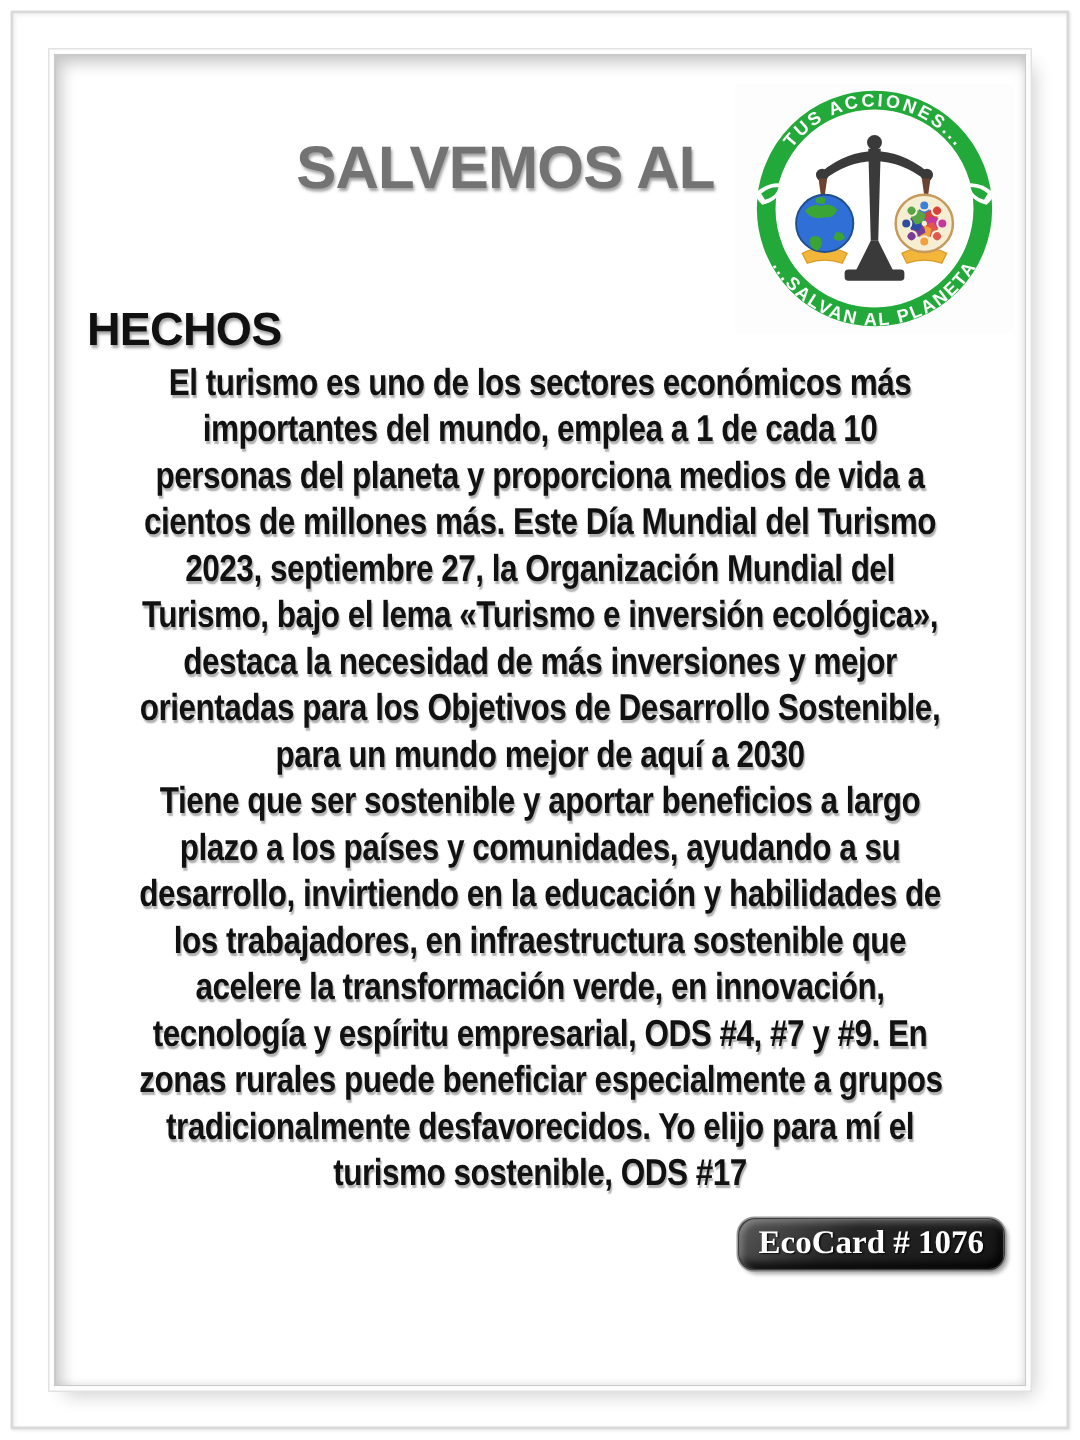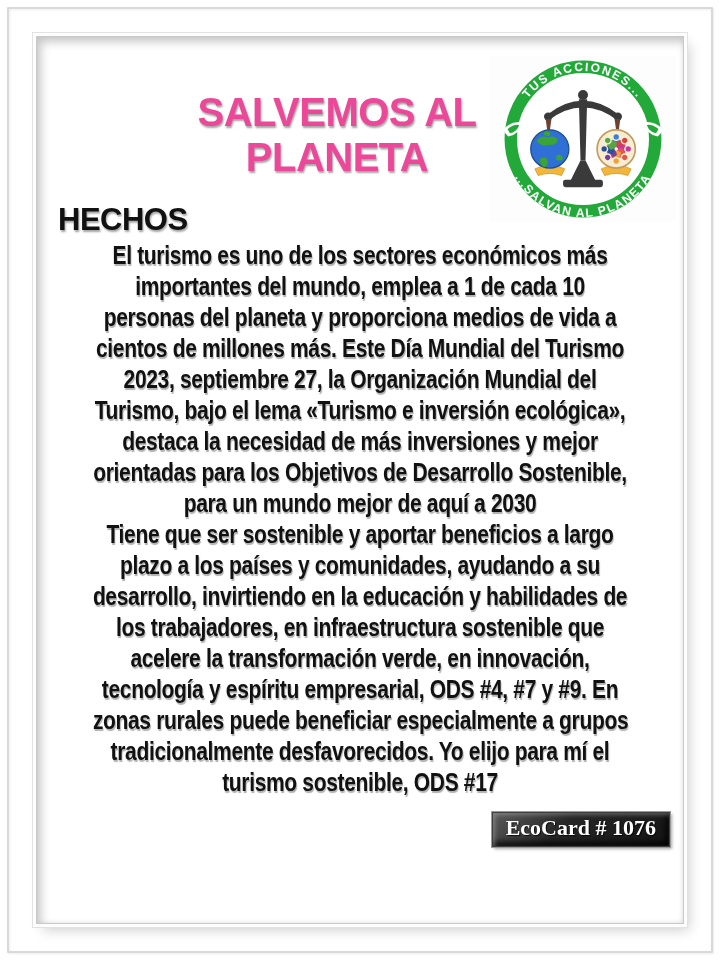--- a/index.html
+++ b/index.html
@@ -19,21 +19,21 @@
       0 0 0 4px #fdfdfd,
       0 0 0 5px #e2e2e2,
       6px 7px 12px rgba(0,0,0,0.20),
       inset 4px 5px 10px rgba(0,0,0,0.22),
       inset -1px -1px 4px rgba(0,0,0,0.06);
   }
   
   .content{position:absolute;inset:42px;}
   .title{
     position:absolute;top:48px;left:60px;width:470px;text-align:center;
-    font-weight:700;font-size:40px;line-height:45px;color:#ec4899;
+    font-weight:700;font-size:40px;line-height:45px;color:#737373;
     letter-spacing:-0.5px;
     text-shadow:1px 2px 2px rgba(90,90,90,0.55);
   }
   .logo-box{
     position:absolute;top:14px;right:2px;width:186px;height:166px;
     background:#fdfdfd;display:flex;align-items:center;justify-content:center;
   }
   .logo-box svg{display:block;}
   .sections{position:absolute;top:158px;left:0;right:0;}
   .section-heading{
@@ -45,21 +45,21 @@
   .body-line{
     width:100%;text-align:center;white-space:nowrap;
     font-weight:700;font-size:25px;line-height:31px;color:#111;
     letter-spacing:-0.4px;
     transform:scaleX(0.84);transform-origin:50% 50%;
     text-shadow:1px 2px 1px rgba(100,100,100,0.5);
   }
   .ecocard-row{margin-top:14px;text-align:right;padding-right:8px;}
   .ecocard{
     display:inline-block;background:linear-gradient(135deg,#5a5a5a 0%,#262626 40%,#141414 100%);
-    color:#fff;border:1px solid #3f3f3f;border-radius:0;
+    color:#fff;border:1px solid #3f3f3f;border-radius:11px;
     padding:2px 13px 5px 13px;
     font-family:"Liberation Serif","DejaVu Serif",serif;font-weight:700;font-size:22px;
     box-shadow:
       inset 2px 2px 4px rgba(255,255,255,0.30),
       inset -3px -4px 6px rgba(0,0,0,0.85),
       0 0 0 1px #9a9a9a,
       2px 2px 3px rgba(0,0,0,0.35);
     text-shadow:1px 1px 1px rgba(0,0,0,0.8);
   }
 </style>
@@ -67,21 +67,20 @@
 <body>
 
 <div class="frame-outer-line"></div>
 <div class="frame-bevel"></div>
 
 <div class="content">
 
   <div class="title">
 
   <div class="title-line">SALVEMOS AL</div>
-      <div class="title-line">PLANETA</div>
     </div>
 
   <div class="logo-box">
     <svg width="186" height="166" viewBox="0 0 200 200" preserveAspectRatio="xMidYMid meet">
 
       <circle cx="100" cy="100" r="87" fill="#ffffff" stroke="#23a93a" stroke-width="15"></circle>
 
       <defs>
         <path id="arcTop" d="M 18 100 A 82 82 0 0 1 182 100"></path>
         <path id="arcBot" d="M 6 100 A 94 94 0 0 0 194 100"></path>

